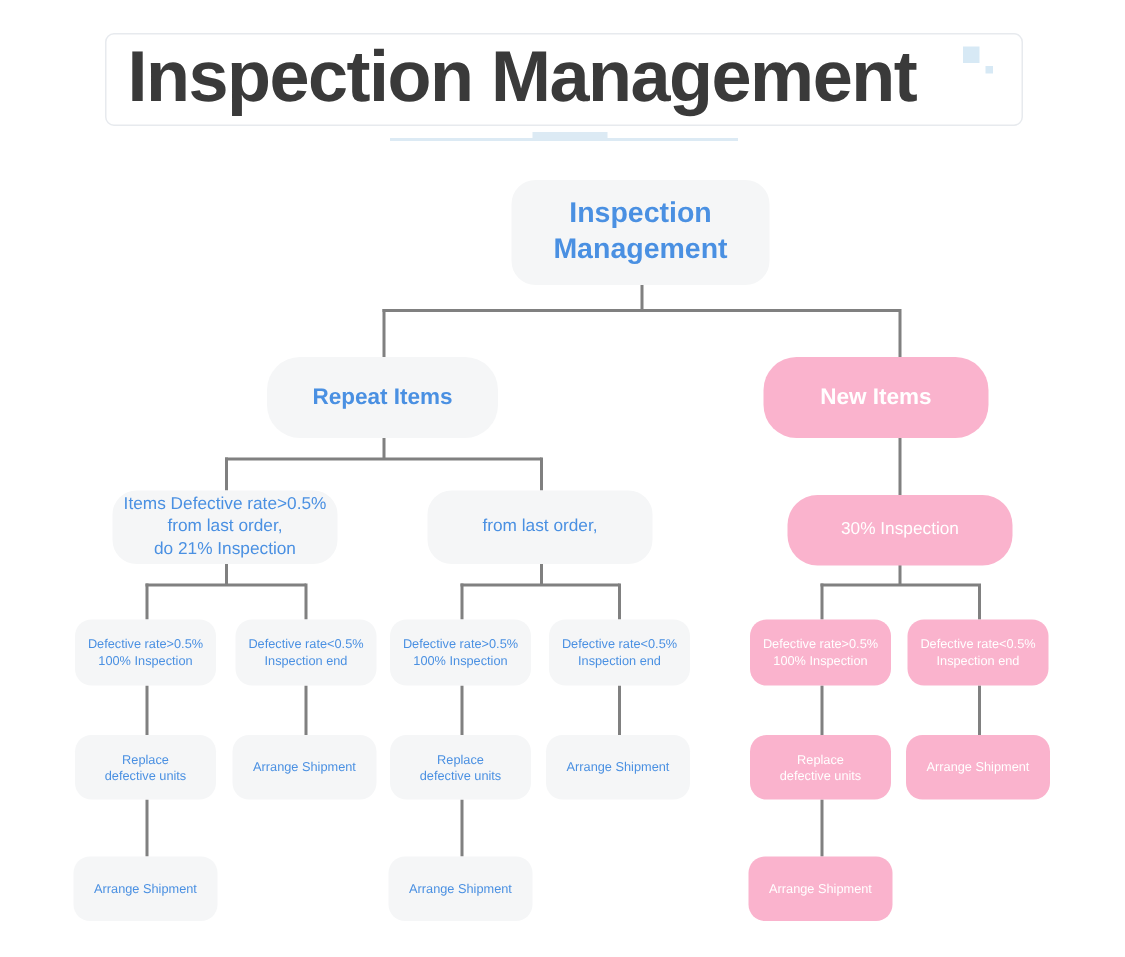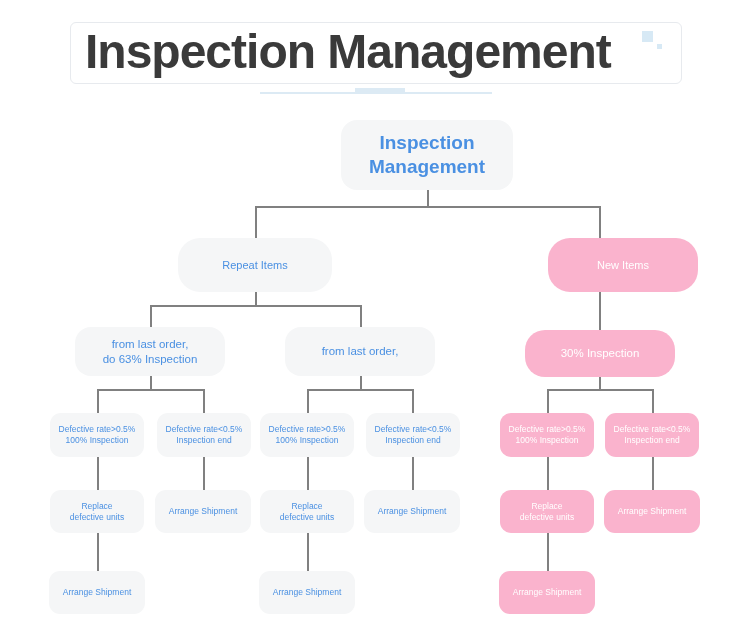--- a/index.html
+++ b/index.html
@@ -101,22 +101,22 @@
     background: #fab3cd;
     color: #ffffff;
   }
   .node.root {
     border-radius: 16px;
     font-size: 19px;
     font-weight: bold;
   }
   .node.lvl2 {
     border-radius: 22px;
-    font-size: 11px;
-    font-weight: normal;
+    font-size: 15px;
+    font-weight: bold;
   }
   .node.lvl3 {
     border-radius: 16px;
     font-size: 11.5px;
   }
   .node.lvl3.pink {
     font-size: 11.5px;
     border-radius: 20px;
   }
   .node.lvl4 {
@@ -184,28 +184,29 @@
 <div class="node blue root" style="left:341px; top:120px; width:172px; height:70px;">
   <div>
     <div style="white-space:normal; max-width:140px;">Inspection Management</div>
   </div>
 </div>
 
 <div class="node blue lvl2" style="left:178px; top:238px; width:154px; height:54px;">
   <span>Repeat Items</span>
 </div>
 
-<div class="node pink lvl2" style="left:548px; top:238px; width:150px; height:54px;">
+<div class="node pink lvl2" style="left:509px; top:238px; width:150px; height:54px;">
   <span>New Items</span>
 </div>
 
 <div class="node blue lvl3" style="left:75px; top:327px; width:150px; height:49px;">
   <div>
+    <div>Items Defective rate&gt;0.5%</div>
     <div>from last order,</div>
-    <div>do 63% Inspection</div>
+    <div>do 21% Inspection</div>
   </div>
 </div>
 
 <div class="node blue lvl3" style="left:285px; top:327px; width:150px; height:49px;">
   <div>
     <div>from last order,</div>
   </div>
 </div>
 
 <div class="node pink lvl3" style="left:525px; top:330px; width:150px; height:47px;">

